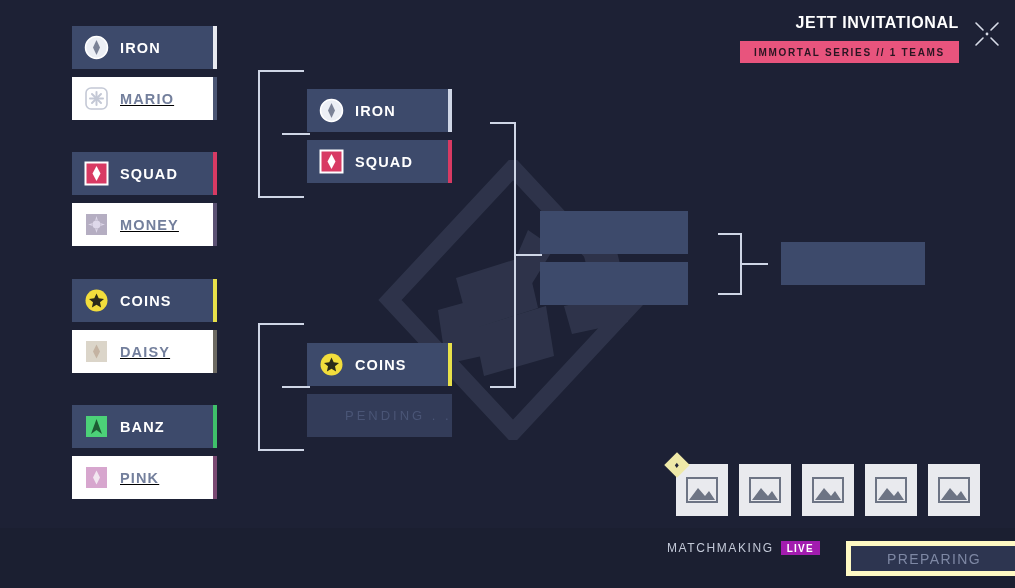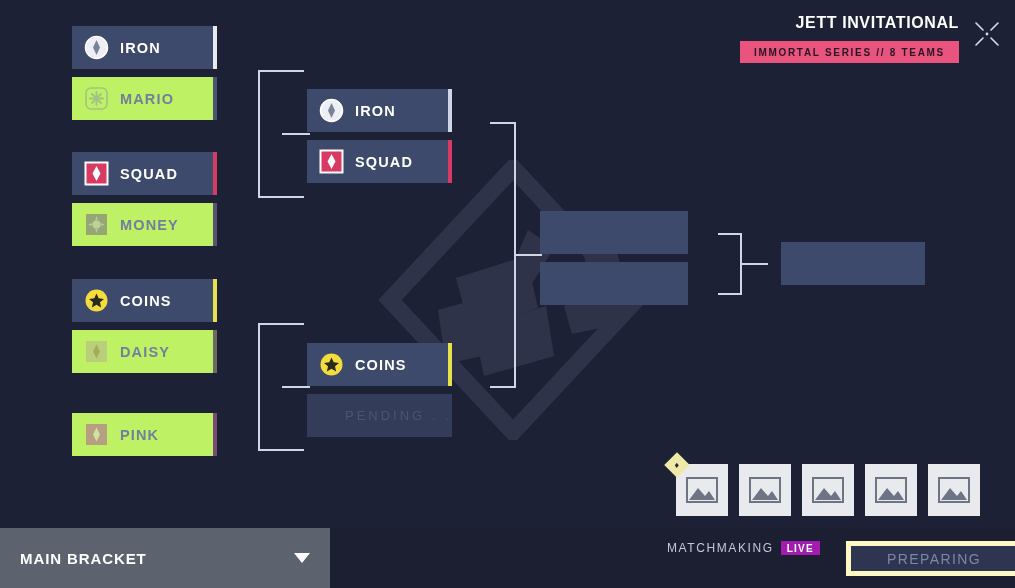--- a/index.html
+++ b/index.html
@@ -87,21 +87,21 @@
   }
   .slot .accent {
     position: absolute;
     right: 0;
     top: 0;
     bottom: 0;
     width: 4px;
   }
   .slot.win  { background: #3c4straight; }
   .slot.win  { background: #3d4a6b; }
-  .slot.lose { background: #bef264; }
+  .slot.lose { background: #ffffff; text-decoration: underline; }
   .slot.pending { background: #333c59; }
 
   .logo {
     width: 25px;
     height: 25px;
     flex: none;
     margin-right: 11px;
     display: flex;
     align-items: center;
     justify-content: center;
@@ -272,21 +272,21 @@
       <path d="M150 70 L176 88 L150 130 L132 112 Z"></path>
       <path d="M168 120 L226 104 L238 132 L196 146 Z"></path>
       <path d="M206 96 L238 88 L246 120 L214 128 Z"></path>
       <path d="M186 146 L242 134 L250 162 L194 174 Z"></path>
     </g>
   </svg>
 
   <div class="header">
     <div class="header-texts">
       <div class="tournament-title">JETT INVITATIONAL</div>
-      <div class="subtitle-badge">IMMORTAL SERIES  //  8 TEAMS</div>
+      <div class="subtitle-badge">IMMORTAL SERIES  //  1 TEAMS</div>
     </div>
     <svg class="expand-icon" viewBox="0 0 28 28">
       <g stroke="#d8dce8" stroke-width="1.6" stroke-linecap="round">
         <path d="M3 3 L10 10"></path>
         <path d="M25 3 L18 10"></path>
         <path d="M3 25 L10 18"></path>
         <path d="M25 25 L18 18"></path>
       </g>
       <circle cx="14" cy="14" r="1.4" fill="#d8dce8"></circle>
     </svg>
@@ -377,20 +377,31 @@
             <path d="M12.5 5.5 L16 12.5 L12.5 19.5 L9 12.5 Z" fill="#8a6a48"></path>
           </svg>
         </span>
         <span class="team-name">DAISY</span>
         <span class="accent" style="background:#6d6a62;"></span>
 
       </div>
     </div>
 
     <div class="match" style="left:72px; top:405px; width:145px;">
+      <div class="slot win">
+        <span class="logo">
+          <svg viewBox="0 0 25 25" width="25" height="25">
+            <rect x="2" y="2" width="21" height="21" fill="#4cd178"></rect>
+            <path d="M12.5 5 L18 20 L12.5 16 L7 20 Z" fill="#1d5c33"></path>
+          </svg>
+        </span>
+        <span class="team-name">BANZ</span>
+        <span class="accent" style="background:#3fc16a;"></span>
+
+      </div>
       <div class="gap"></div>
       <div class="slot lose">
         <span class="logo">
           <svg viewBox="0 0 25 25" width="25" height="25">
             <rect x="2" y="2" width="21" height="21" fill="#b0509e"></rect>
             <path d="M12.5 5.5 L16 12.5 L12.5 19.5 L9 12.5 Z" fill="#e6cfe2"></path>
           </svg>
         </span>
         <span class="team-name">PINK</span>
         <span class="accent" style="background:#7b4a73;"></span>
@@ -502,24 +513,20 @@
     <div class="thumb">
       <svg width="32" height="26" viewBox="0 0 32 26">
         <rect x="1" y="1" width="30" height="24" fill="none" stroke="#6d7484" stroke-width="2"></rect>
         <path d="M3 23 L12 11 L19 19 L23 14 L29 23 Z" fill="#6d7484"></path>
       </svg>
     </div>
   </div>
 
   <div class="bottom-bar">
 
-    <div class="bracket-select">
-      <span class="bracket-select-label">MAIN BRACKET</span>
-      <span class="caret"></span>
-    </div>
 
     <div class="timer-block">
       <div class="timer-sub">
         <span class="timer-sub-label">MATCHMAKING</span>
         <span class="live-badge">LIVE</span>
       </div>
     </div>
 
     <div class="action-button">PREPARING</div>
 

